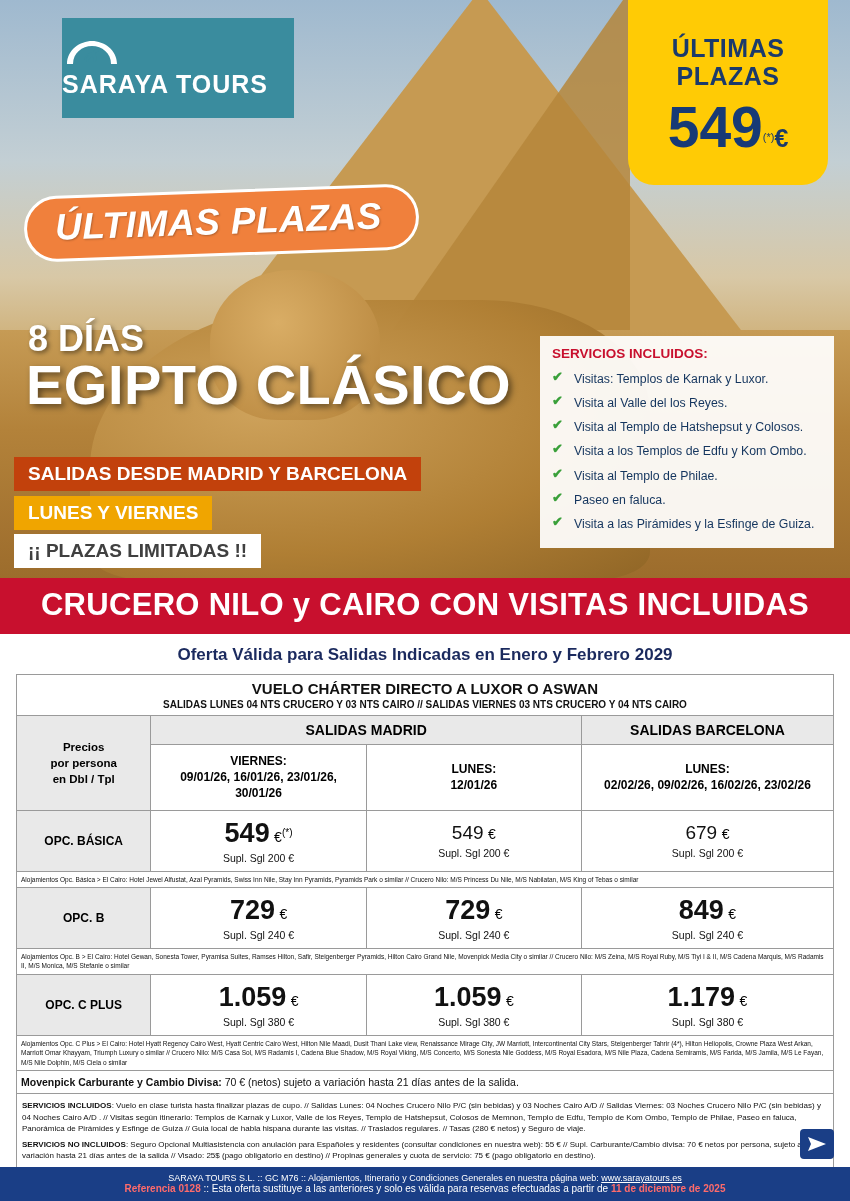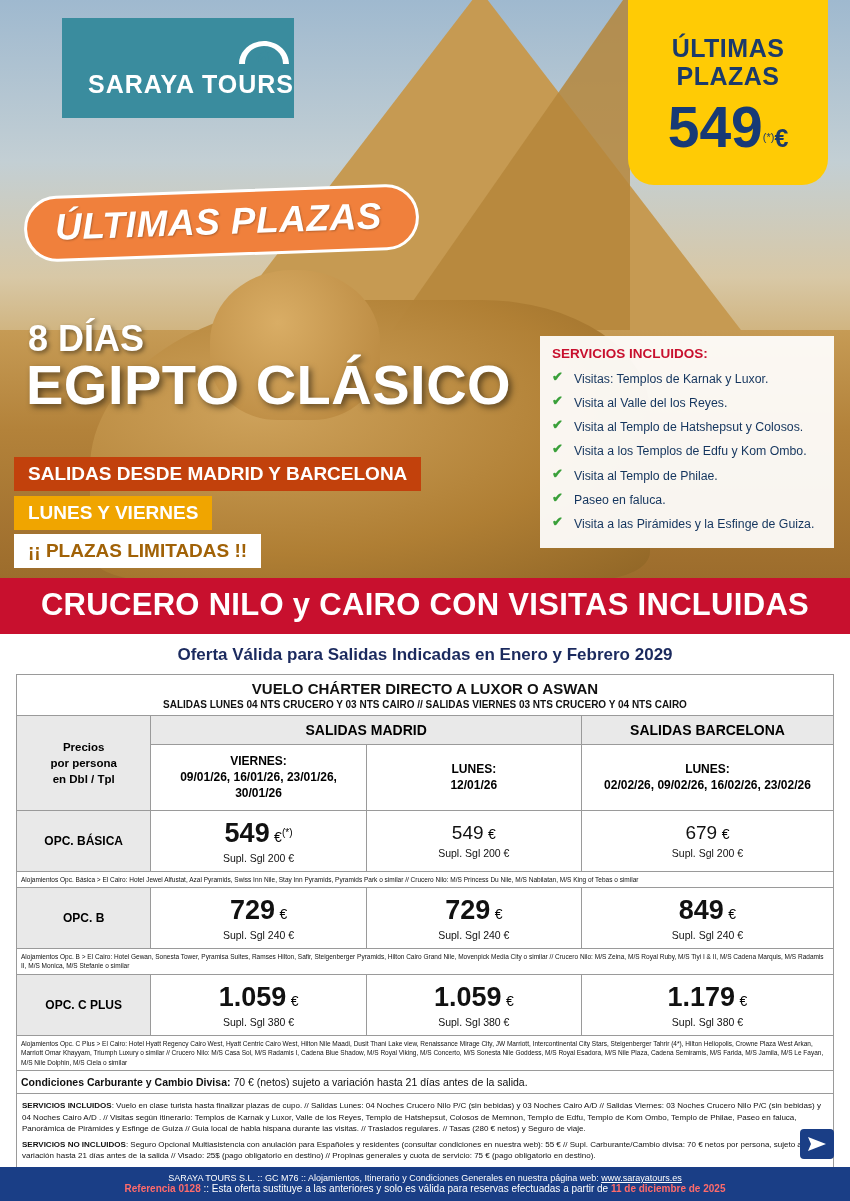--- a/index.html
+++ b/index.html
@@ -55,21 +55,21 @@
   .sphinx-head {
     position:absolute; left:210px; top:270px; width:170px; height:150px;
     background: radial-gradient(circle at 40% 35%, #d9ad65, #b5833a);
     border-radius: 48% 48% 40% 40%;
   }
 
   
   .logo-box {
     position:absolute; left:62px; top:18px; width:232px; height:100px;
     background:#3a8c9e; display:flex; flex-direction:column;
-    align-items:flex-end; justify-content:center; color:#fff;
+    align-items:flex-start; justify-content:center; color:#fff;
   }
   .logo-mark { width:60px; height:30px; margin-bottom:2px; }
   .logo-text {
     font-size:25px; font-weight:bold; letter-spacing:1px;
     font-family:"Liberation Sans", sans-serif;
   }
 
   
   .price-badge {
     position:absolute; right:22px; top:0; width:200px; height:185px;
@@ -109,21 +109,21 @@
     text-shadow:3px 3px 6px rgba(0,0,0,.5);
     letter-spacing:.5px;
   }
 
   .tag {
     position:absolute; color:#fff; font-weight:bold;
     padding:6px 14px;
   }
   .tag-red { left:14px; top:457px; background:#c2410c; font-size:19px; }
   .tag-orange { left:14px; top:496px; background:#f0a500; font-size:19px; }
-  .tag-white { left:14px; top:534px; background:#ffffff; color:#a16207; font-size:19px; font-weight:bold; }
+  .tag-white { left:14px; top:534px; background:#ffffff; color:#404040; font-size:19px; font-weight:bold; }
 
   
   .services {
     position:absolute; right:16px; top:336px; width:294px;
     background:rgba(255,255,255,.93); padding:10px 12px 12px 12px;
   }
   .services h3 { margin:0 0 6px 0; font-size:13.5px; color:#c8102e; }
   .services ul { list-style:none; margin:0; padding:0; }
   .services li {
     font-size:12.3px; color:#14355e; padding:5px 0 5px 22px; position:relative; line-height:1.15;
@@ -333,21 +333,21 @@
       <div><span class="big">1.179</span> <span class="cur">€</span></div>
       <div class="supl">Supl. Sgl 380 €</div>
     </td>
   </tr>
   <tr>
     <td colspan="4" class="notecell">Alojamientos Opc. C Plus &gt; El Cairo: Hotel Hyatt Regency Cairo West,  Hyatt Centric Cairo West, Hilton Nile Maadi, Dusit Thani Lake view, Renaissance Mirage City, JW Marriott, Intercontinental City Stars, Steigenberger Tahrir (4*), Hilton Heliopolis, Crowne Plaza West Arkan, Marriott Omar Khayyam, Triumph Luxury o similar // Crucero Nilo: M/S Casa Sol, M/S Radamis I, Cadena Blue Shadow, M/S Royal Viking, M/S Concerto, M/S Sonesta Nile Goddess, M/S Royal Esadora,  M/S Nile Plaza, Cadena Semiramis, M/S Farida, M/S Jamila, M/S Le Fayan, M/S Nile Dolphin, M/S Ciela o similar</td>
   </tr>
 
   <tr>
     <td colspan="4" class="carb">
-      <span>Condiciones Carburante y Cambio Divisa:</span>
+      <span>Movenpick Carburante y Cambio Divisa:</span>
       <span class="norm">70 € (netos) sujeto a variación hasta 21 días antes de la salida.</span>
     </td>
   </tr>
 
   <tr>
     <td colspan="4" class="fineprint">
       <p><b>SERVICIOS INCLUIDOS</b><span>: Vuelo en clase turista hasta finalizar plazas de cupo. // Salidas Lunes: 04 Noches Crucero Nilo P/C (sin bebidas) y 03 Noches Cairo A/D // Salidas Viernes: 03 Noches Crucero Nilo P/C (sin bebidas) y 04 Noches Cairo A/D . // Visitas según itinerario: Templos de Karnak y Luxor, Valle de los Reyes, Templo de Hatshepsut, Colosos de Memnon, Templo de Edfu, Templo de Kom Ombo, Templo de Philae, Paseo en faluca, Panorámica de Pirámides y Esfinge de Guiza // Guia local de habla hispana durante las visitas. // Traslados regulares. // Tasas (280 € netos) y Seguro de viaje.</span></p>
       <p><b>SERVICIOS NO INCLUIDOS</b><span>: Seguro Opcional Multiasistencia con anulación para Españoles y residentes (consultar condiciones en nuestra web): 55 € // Supl. Carburante/Cambio divisa: 70 € netos por persona, sujeto a variación hasta 21 días antes de la salida // Visado: 25$ (pago obligatorio en destino) // Propinas generales y cuota de servicio: 75 € (pago obligatorio en destino).</span></p>
       <p><b>NOTAS IMPORTANTES</b><span>: Consultar condiciones de vuelos, los billetes ofertados son NO reembolsables // Los precios publicados son por persona Doble o Triple // Oferta basada en condiciones especiales de contratación y cancelación en caso de desistimiento por parte del consumidor // Los precios finales pueden variar debido a modificaciones de tarifas, tasas, carburantes y/o cambios de divisas hasta 21 días antes de la salida.</span></p>
     </td>

